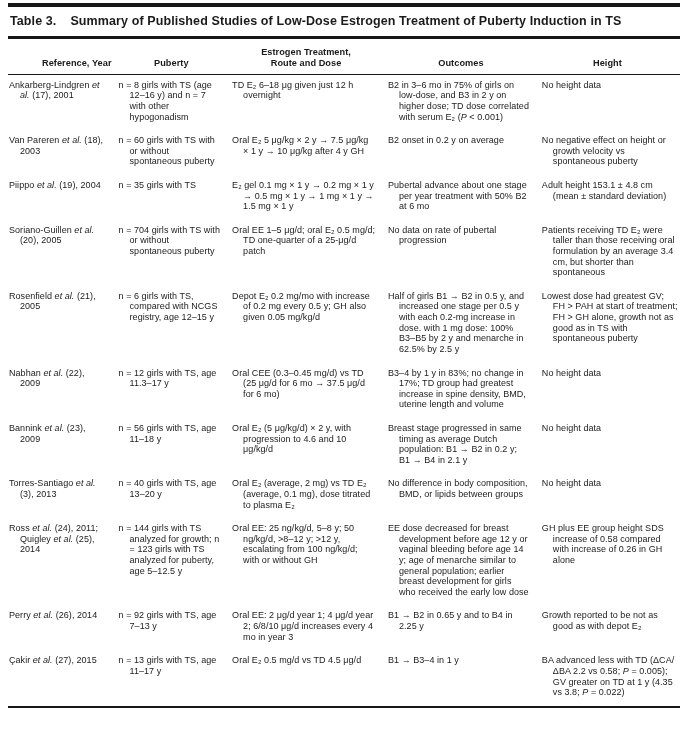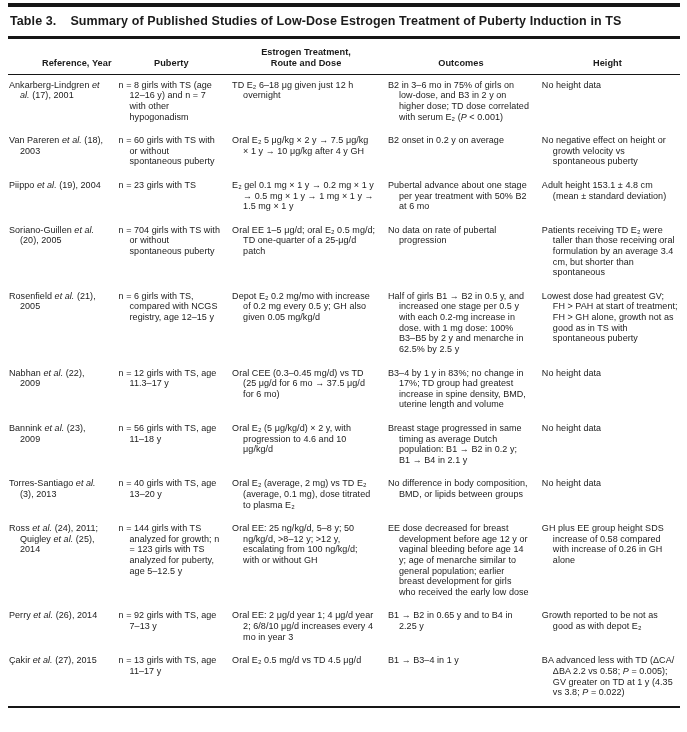--- a/index.html
+++ b/index.html
@@ -136,21 +136,21 @@
           </td>
     <td>
             <div class="hang">No negative effect on height or growth velocity vs spontaneous puberty</div>
           </td>
   </tr>
         <tr>
     <td>
             <div class="hang">Piippo <i>et al.</i> (19), 2004</div>
           </td>
     <td>
-            <div class="hang">n = 23 girls with TS</div>
+            <div class="hang">n = 35 girls with TS</div>
           </td>
     <td>
             <div class="hang">E₂ gel 0.1 mg × 1 y → 0.2 mg × 1 y → 0.5 mg × 1 y → 1 mg × 1 y → 1.5 mg × 1 y</div>
           </td>
     <td>
             <div class="hang">Pubertal advance about one stage per year treatment with 50% B2 at 6 mo</div>
           </td>
     <td>
             <div class="hang">Adult height 153.1 ± 4.8 cm (mean ± standard deviation)</div>
           </td>

